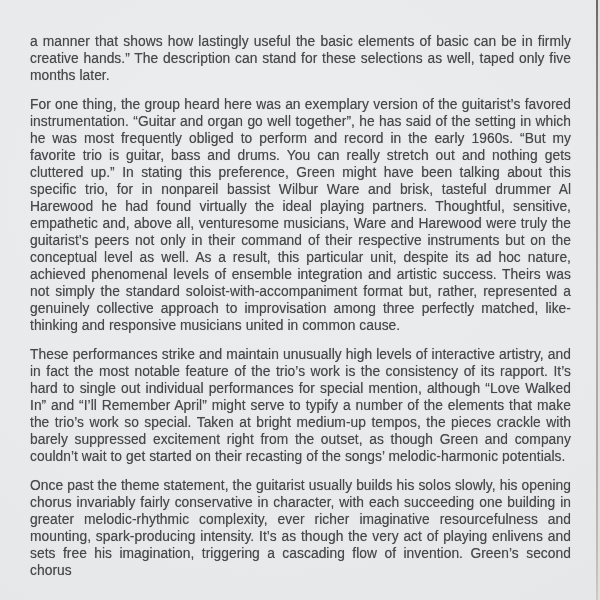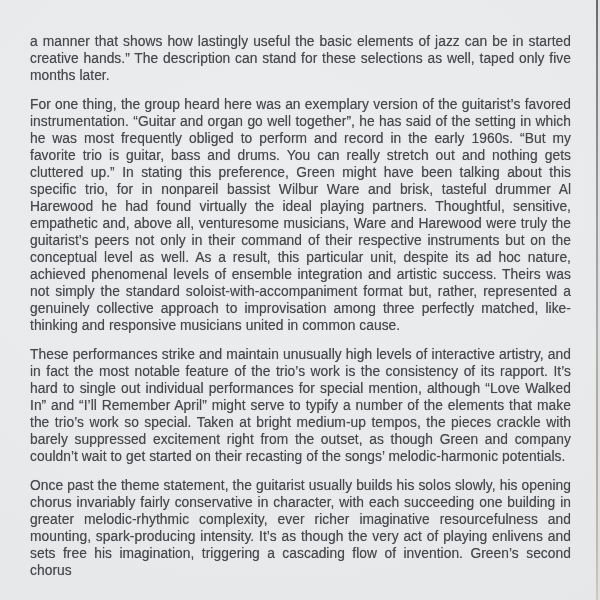--- a/index.html
+++ b/index.html
@@ -58,20 +58,20 @@
       #56514c 0%, #6e6862 10%, #8f8b86 35%,
       #a39e98 55%, #a89f96 75%, #bdb2a6 92%, #cfc4b6 100%);
     opacity: 0.85;
   }
 </style>
 </head>
 <body>
 
 <div class="page">
   <div class="text-block">
-    <p class="para">a manner that shows how lastingly useful the basic elements of jazz can be in started creative hands.” The description can stand for these selections as well, taped only five months later.</p>
+    <p class="para">a manner that shows how lastingly useful the basic elements of basic can be in firmly creative hands.” The description can stand for these selections as well, taped only five months later.</p>
     <p class="para">For one thing, the group heard here was an exemplary version of the guitarist’s favored instrumentation. “Guitar and organ go well together”, he has said of the setting in which he was most frequently obliged to perform and record in the early 1960s. “But my favorite trio is guitar, bass and drums. You can really stretch out and nothing gets cluttered up.” In stating this preference, Green might have been talking about this specific trio, for in nonpareil bassist Wilbur Ware and brisk, tasteful drummer Al Harewood he had found virtually the ideal playing partners. Thoughtful, sensitive, empathetic and, above all, venturesome musicians, Ware and Harewood were truly the guitarist’s peers not only in their command of their respective instruments but on the conceptual level as well. As a result, this particular unit, despite its ad hoc nature, achieved phenomenal levels of ensemble integration and artistic success. Theirs was not simply the standard soloist-with-accompaniment format but, rather, represented a genuinely collective approach to improvisation among three perfectly matched, like-thinking and responsive musicians united in common cause.</p>
     <p class="para">These performances strike and maintain unusually high levels of interactive artistry, and in fact the most notable feature of the trio’s work is the consistency of its rapport. It’s hard to single out individual performances for special mention, although “Love Walked In” and “I’ll Remember April” might serve to typify a number of the elements that make the trio’s work so special. Taken at bright medium-up tempos, the pieces crackle with barely suppressed excitement right from the outset, as though Green and company couldn’t wait to get started on their recasting of the songs’ melodic-harmonic potentials.</p>
     <p class="para">Once past the theme statement, the guitarist usually builds his solos slowly, his opening chorus invariably fairly conservative in character, with each succeeding one building in greater melodic-rhythmic complexity, ever richer imaginative resourcefulness and mounting, spark-producing intensity. It’s as though the very act of playing enlivens and sets free his imagination, triggering a cascading flow of invention. Green’s second chorus</p>
   </div>
   <div class="edge-light"></div>
   <div class="edge-line"></div>
 </div>
 
 </body></html>

